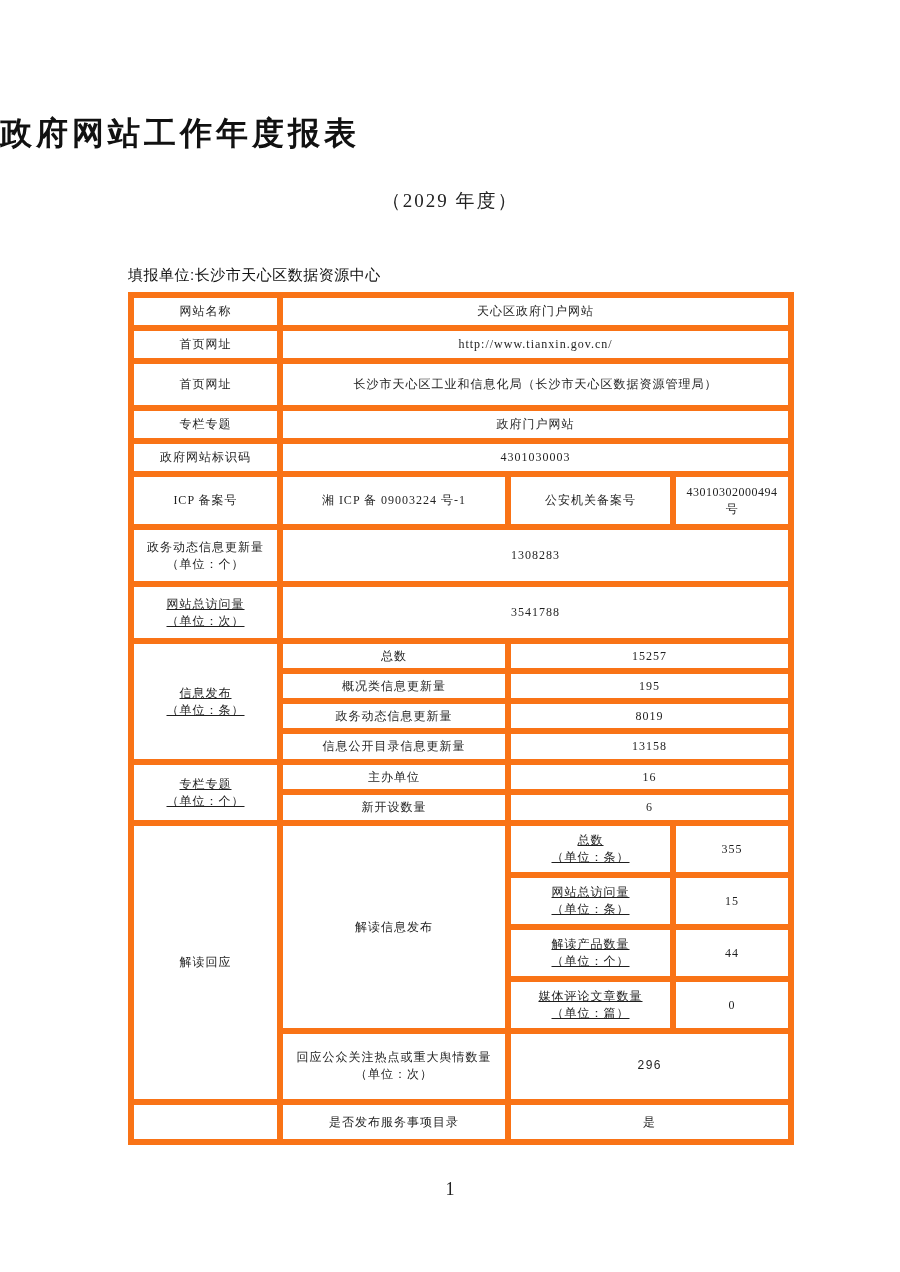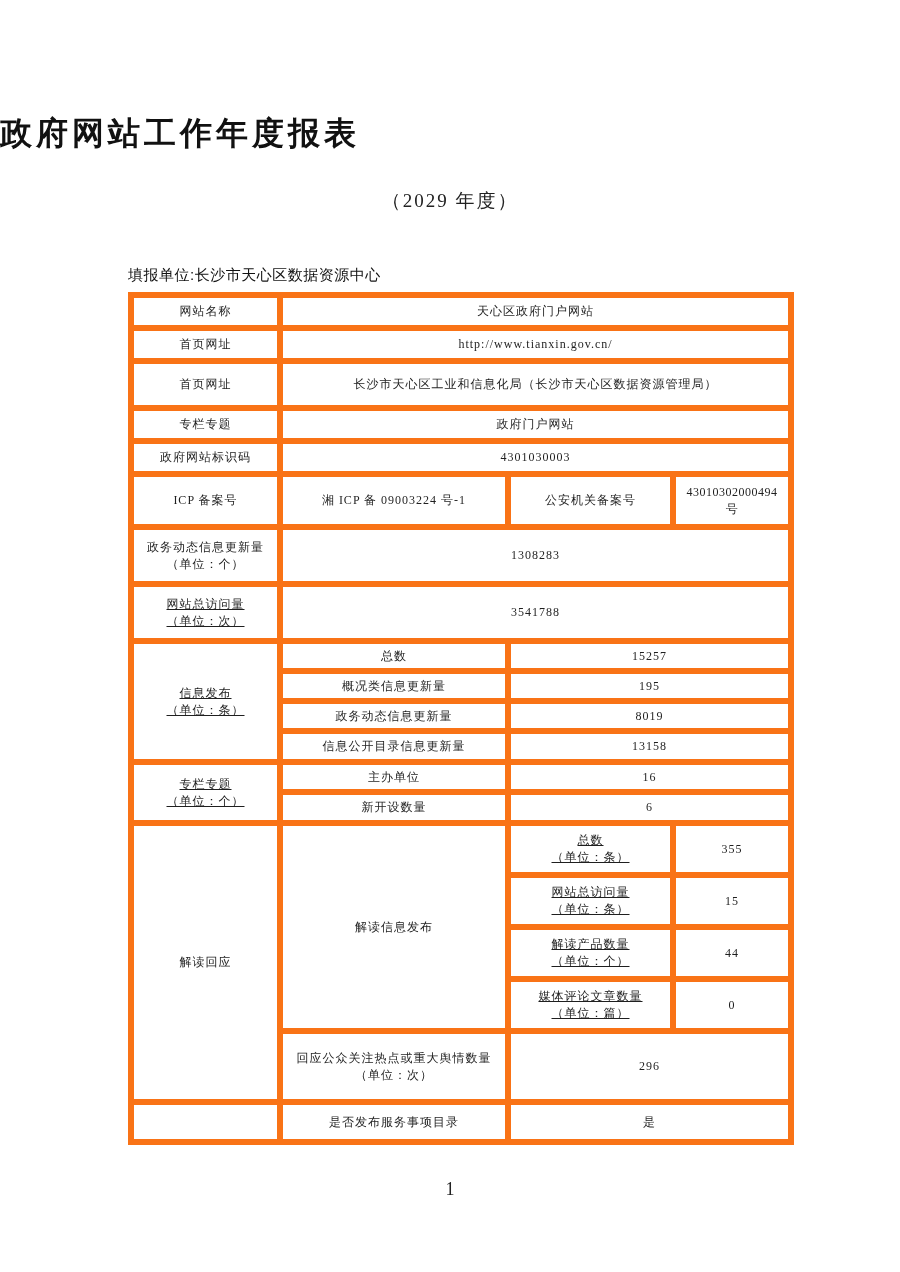--- a/index.html
+++ b/index.html
@@ -63,21 +63,21 @@
     color: #1f1f1f;
   }
   td .l { display: block; text-decoration: underline; }
   tr.h33 { height: 33px; }
   tr.h47 { height: 47px; }
   tr.h53 { height: 53px; }
   tr.h57 { height: 57px; }
   tr.h30 { height: 30px; }
   tr.h31 { height: 31px; }
   tr.h52 { height: 52px; }
-  tr.h71 { height: 71px; }
+  tr.h71 { height: 71px; font-family: Liberation Mono, monospace; }
   tr.h40 { height: 40px; }
   td.break { word-break: break-all; letter-spacing: 0.5px; }
   .page-number {
     margin-top: 34px;
     text-align: center;
     font-size: 18px;
     color: #222222;
   }
 </style>
 </head>

